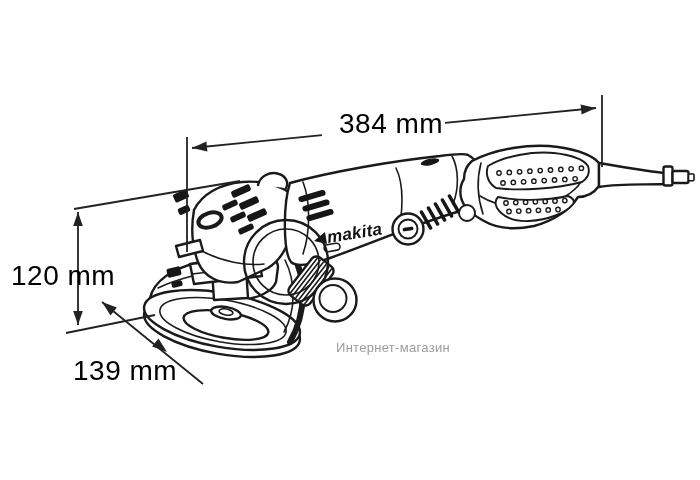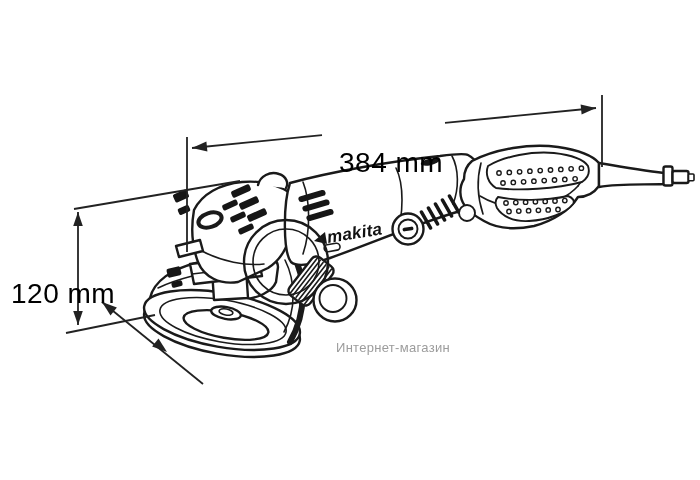--- a/index.html
+++ b/index.html
@@ -17,21 +17,21 @@
   .thick{stroke-width:6;}
   .dot{fill:#ffffff;stroke:#1a1a1a;stroke-width:1.4;}
   .dim{stroke:#222222;stroke-width:1.8;fill:none;stroke-linecap:butt;}
   .dimfill{fill:#222222;stroke:none;}
   .logo-text{
     font-family:"Liberation Sans", sans-serif;font-size:17px;font-weight:bold;font-style:italic;
     fill:#111;letter-spacing:.3px;
   }
   
   .dim-label{
-    position:absolute;font-size:28px;line-height:30px;color:#000;letter-spacing:.5px;white-space:nowrap;margin-top:39px;
+    position:absolute;font-size:28px;line-height:30px;color:#000;letter-spacing:.5px;white-space:nowrap;
   }
   
   .wm{position:absolute;top:341px;font-size:13px;line-height:14px;letter-spacing:.3px;white-space:nowrap;}
   .wm-prefix{left:336px;color:#9c9c9c;font-weight:normal;}
   .wm-site{left:452px;color:#8d8d8d;font-weight:bold;}
 </style>
 </head>
 <body>
 
 <div class="stage">
@@ -198,17 +198,18 @@
       <polygon class="dimfill" points="78,325 73.2,311 82.8,311"></polygon>
     </g>
     <g>
       <line class="dim" x1="102" y1="302" x2="203" y2="384"></line>
       <polygon class="dimfill" points="102,302 116.9,307.6 110.5,315.4"></polygon>
       <polygon class="dimfill" points="167,352 152.1,346.4 158.5,338.6"></polygon>
     </g>
   </svg>
 
   <div class="dim-label" style="left:339px;top:109px;">384 mm</div>
-  <div class="dim-label" style="left:11px;top:240px;">120 mm</div>
+  <div class="dim-label" style="left:11px;top:261px;">120 mm</div>
+  <div class="dim-label" style="left:73px;top:356px;">139 mm</div>
 
   <div class="wm wm-prefix">Интернет-магазин</div>
 
 </div>
 
 </body></html>

